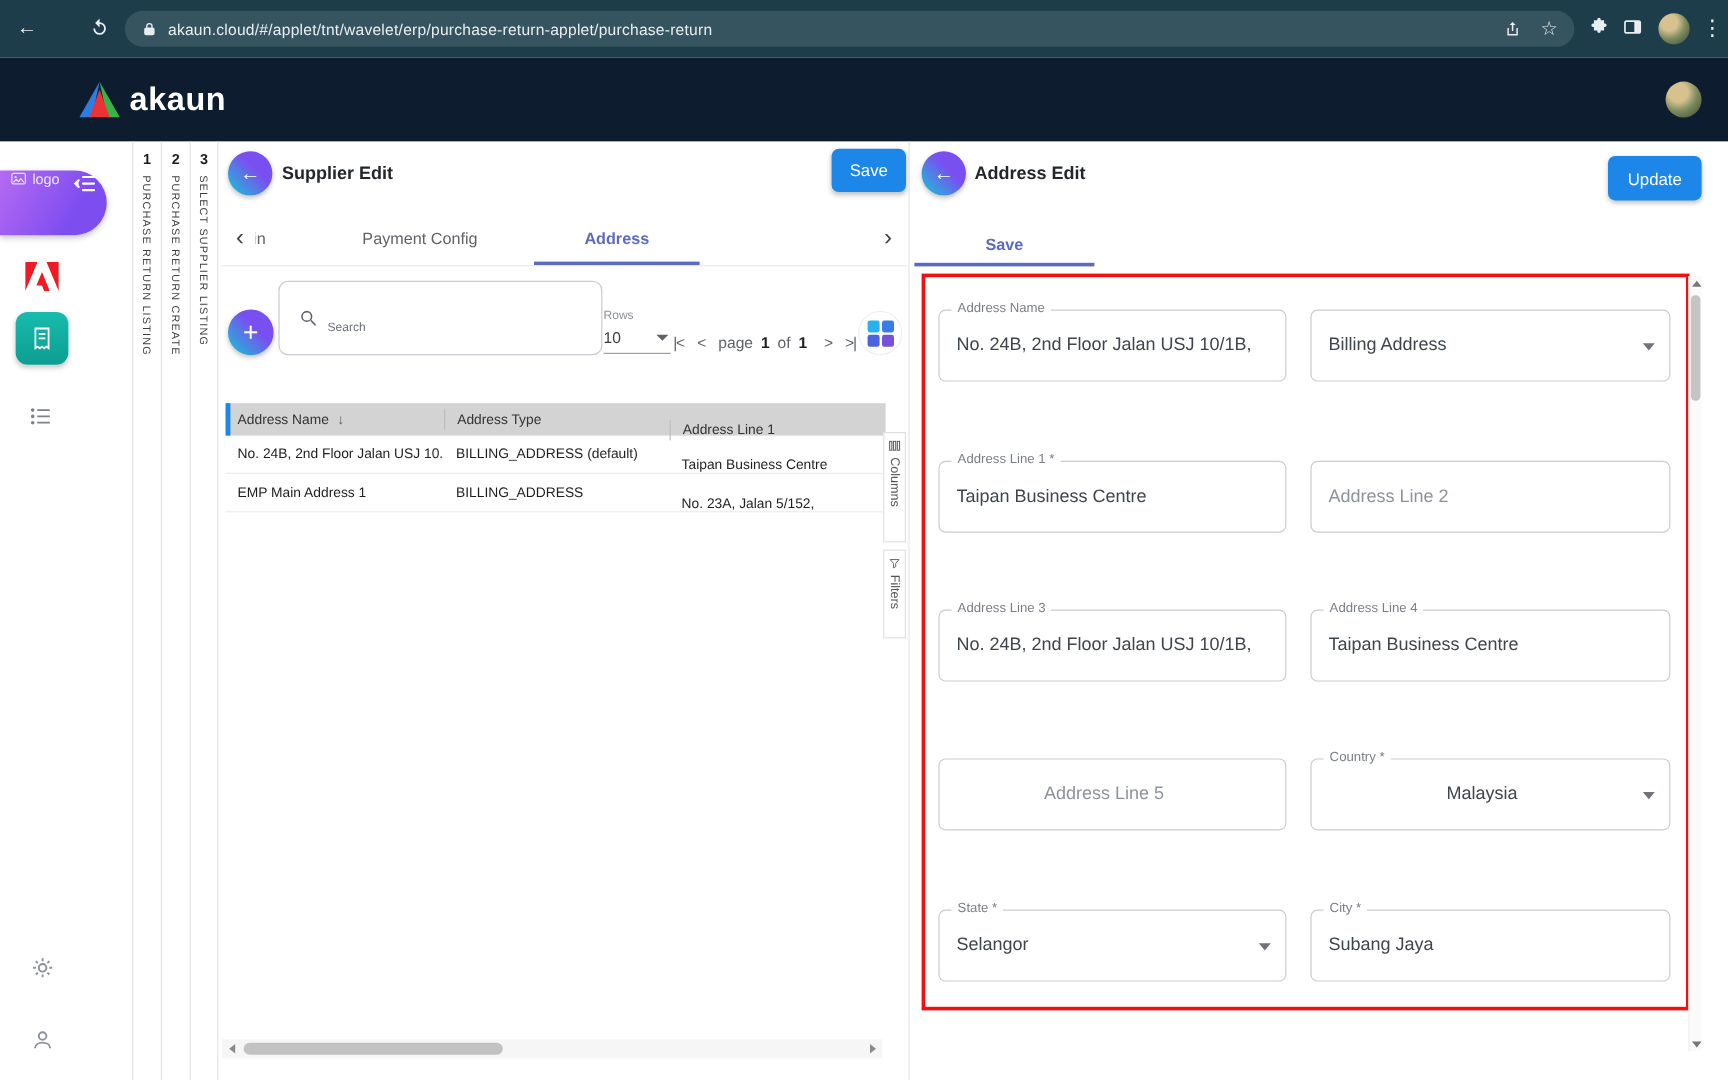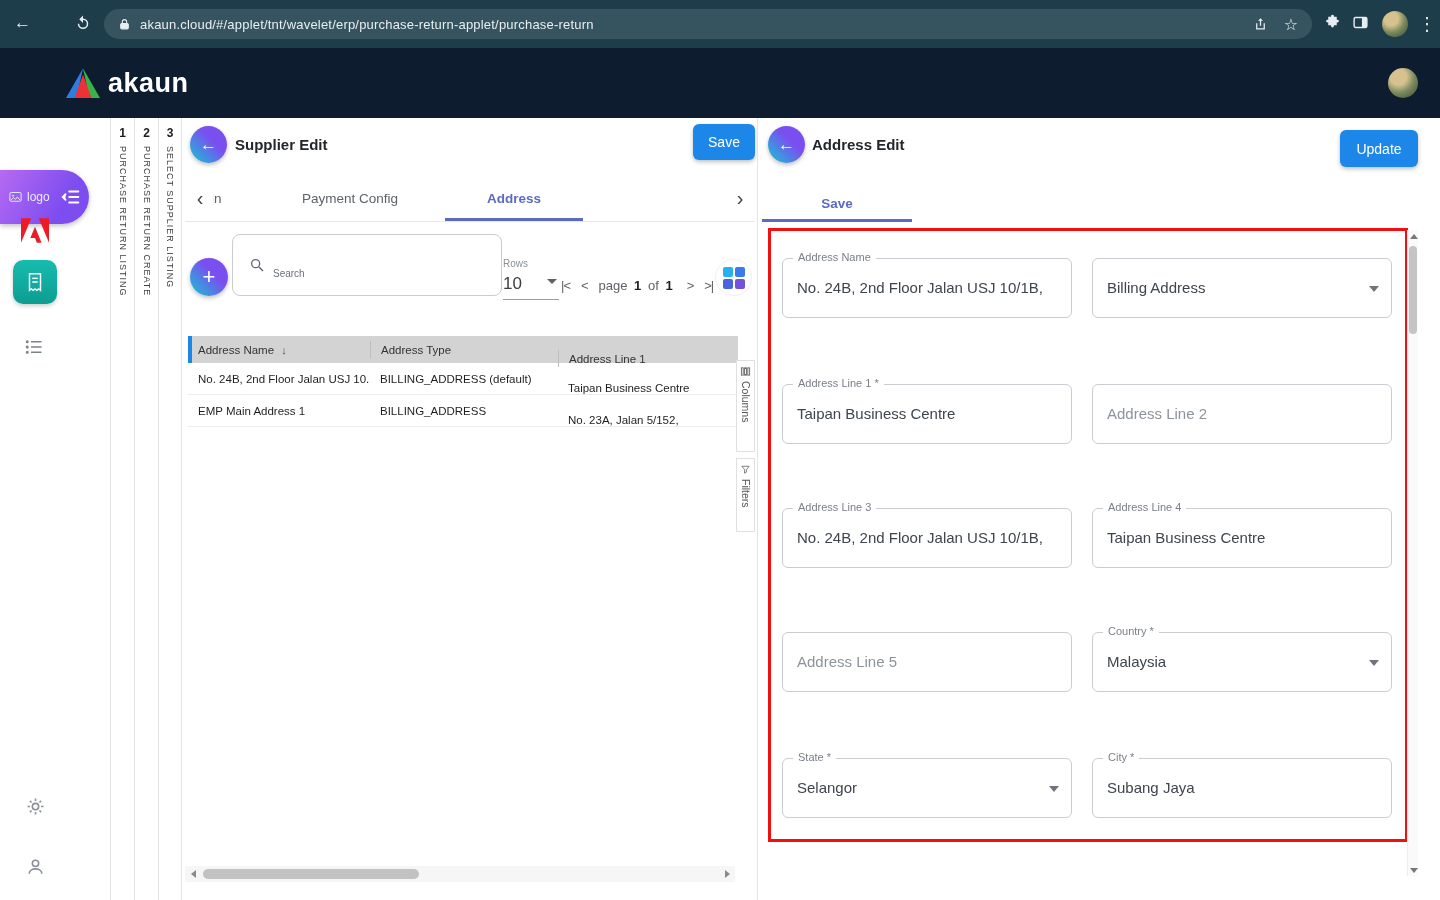--- a/index.html
+++ b/index.html
@@ -18,21 +18,21 @@
   
   #app-header { position:absolute; top:48px; left:0; width:1440px; height:70px; background:#0d1c2e; display:flex; align-items:center; }
   #brand { display:flex; align-items:center; margin-left:66px; gap:8px; }
   #brand .brand-text { color:#fff; font-size:27px; font-weight:bold; letter-spacing:.5px; }
   .avatar { border-radius:50%; background:radial-gradient(circle at 35% 30%, #d6c18f 0 28%, #7b8a5e 55%, #39472f 100%); }
 
   
   #content { position:absolute; top:118px; left:0; width:1440px; height:782px; background:#fff; }
 
   
-  #logo-pill { position:absolute; left:0; top:24px; width:89px; height:54px; border-radius:0 28px 28px 0; background:linear-gradient(120deg,#b66af2 0%,#7d4df0 70%); display:flex; align-items:center; padding-left:8px; gap:4px; box-shadow:0 2px 5px rgba(0,0,0,.25);margin-top:28px; }
+  #logo-pill { position:absolute; left:0; top:24px; width:89px; height:54px; border-radius:0 28px 28px 0; background:linear-gradient(120deg,#b66af2 0%,#7d4df0 70%); display:flex; padding-left:8px; gap:4px; box-shadow:0 2px 5px rgba(0,0,0,.25); }
   #logo-pill .alt { color:#e8ecff; font-size:12px; }
   .side-ico { position:absolute; display:flex; align-items:center; justify-content:center; }
   #invoice-icon { left:13px; top:142px; width:44px; height:44px; border-radius:10px; background:linear-gradient(180deg,#17bcae,#0d9d92); box-shadow:0 2px 4px rgba(0,0,0,.2); }
 
   
   #stepper { position:absolute; left:110px; top:0; height:782px; display:flex; }
   .step { width:24px; border-left:1px solid #e3e3e3; display:flex; flex-direction:column; align-items:center; padding-top:8px; }
   .step:last-child { border-right:1px solid #e3e3e3; }
   .step-num { font-size:12px; font-weight:bold; color:#1d1d1d; }
   .step-label { writing-mode:vertical-rl; font-size:9px; color:#3e3e3e; margin-top:6px; letter-spacing:1px; }
@@ -48,21 +48,21 @@
   #lp-tabs { position:absolute; left:0; top:60px; width:570px; height:44px; border-bottom:1px solid #e8e8e8; overflow:hidden; }
   .tabstrip { display:flex; height:100%; margin-left:-30px; }
   .tab { display:flex; align-items:center; justify-content:center; font-size:13.5px; color:#5f6368; border-bottom:3px solid transparent; cursor:pointer; white-space:nowrap; }
   .tab.t1{width:100px;} .tab.t2{width:190px;} .tab.t3{width:145px;} .tab.t4{width:138px;}
   .tab.active { color:#5c6bc0; border-bottom-color:#5c6bc0; font-weight:bold; }
   .tab-chevron { position:absolute; top:0; width:26px; height:41px; background:#fff; display:flex; align-items:center; justify-content:center; font-size:20px; color:#3c4043; cursor:pointer; }
   #lp-search { position:absolute; left:47px; top:116px; width:270px; height:62px; border:1px solid #c9ccd1; border-radius:8px; display:flex; align-items:center; padding-left:16px; gap:8px; }
   #lp-search input { border:none; outline:none; font-size:10px; color:#a21caf; font-family:inherit; width:180px; background:transparent;margin-top:16px; }
   #lp-search input::placeholder { color:#6a6f78; opacity:1; }
   #lp-rows-label { position:absolute; left:318px; top:140px; font-size:10px; color:#8b9096; }
-  #lp-rows { position:absolute; left:318px; top:156px; width:56px; border-bottom:1px solid #9aa0a6; font-size:17px; color:#3c4043; padding-bottom:5px; cursor:pointer; }
+  #lp-rows { position:absolute; left:318px; top:156px; width:56px; border-bottom:1px solid #9aa0a6; font-size:13px; color:#3c4043; padding-bottom:5px; cursor:pointer; }
   .sel-caret { position:absolute; right:2px; top:5px; width:0; height:0; border-left:5px solid transparent; border-right:5px solid transparent; border-top:5px solid #5f6368; }
   #lp-pagination { position:absolute; left:376px; top:160px; display:flex; align-items:center; gap:11px; font-size:13px; color:#5f6368; }
   #lp-pagination .pg-btn { cursor:pointer; letter-spacing:-1px; }
   #lp-pagination b { color:#1f1f1f; margin:0 3px; }
   #lp-grid-btn { position:absolute; left:530px; top:141px; width:37px; height:37px; border-radius:50%; border:1px solid #eef0f3; display:flex; align-items:center; justify-content:center; cursor:pointer; background:#fff; }
   .grid-glyph { display:grid; grid-template-columns:10px 10px; grid-template-rows:10px 10px; gap:2px; }
   .grid-glyph i { border-radius:2px; }
   .grid-glyph i:nth-child(1){background:#27b2ef;} .grid-glyph i:nth-child(2){background:#3a7bea;}
   .grid-glyph i:nth-child(3){background:#4a64dd;} .grid-glyph i:nth-child(4){background:#7452d9;}
 
@@ -93,21 +93,21 @@
   #right-panel { position:absolute; left:762px; top:0; width:654px; height:782px; }
   #rp-tab { position:absolute; left:0; top:70px; width:150px; height:34px; display:flex; align-items:center; justify-content:center; color:#5c6bc0; font-size:13.5px; font-weight:bold; border-bottom:3px solid #5c6bc0; cursor:pointer; }
   #rp-redbox { position:absolute; left:6px; top:110px; width:640px; height:614px; border:3px solid #f10f0f; pointer-events:none; }
 
   .field { position:absolute; height:60px; border:1px solid #c9ccd1; border-radius:6px; background:#fff; }
   .field .flabel { position:absolute; top:-8px; left:10px; background:#fff; padding:0 5px; font-size:11px; color:#7a7f87; white-space:nowrap; }
   .field .fvalue { display:block; margin:0 28px 0 14px; line-height:57px; font-size:15px; color:#3f454d; white-space:nowrap; overflow:hidden; }
   .field .fvalue.placeholder { color:#8d939b; }
   .field .caret { position:absolute; right:12px; top:27px; width:0; height:0; border-left:5px solid transparent; border-right:5px solid transparent; border-top:6px solid #6f747c; }
   .fc1 { left:20px; width:290px; } .fc2 { left:330px; width:300px; }
-  .fr1{top:140px;} .fr2{top:266px;} .fr3{top:390px;} .fr4{top:514px;} .fr5{top:640px;}
+  .fr1{top:140px;} .fr2{top:266px;} .fr3{top:390px;} .fr4{top:514px;text-align:center;} .fr5{top:640px;}
 
   
   #v-scrollbar { position:absolute; left:1407px; top:112px; width:11px; height:646px; background:#fafafa; border-left:1px solid #eee; }
   .vs-arrow { position:absolute; left:0; width:11px; height:12px; display:flex; align-items:center; justify-content:center; cursor:pointer; }
   .tri-u { width:0;height:0;border-left:4px solid transparent;border-right:4px solid transparent;border-bottom:5px solid #777; }
   .tri-d { width:0;height:0;border-left:4px solid transparent;border-right:4px solid transparent;border-top:5px solid #777; }
   #v-thumb { position:absolute; left:1px; top:16px; width:8px; height:88px; background:#c4c4c4; border-radius:4px; cursor:pointer; }
 </style>
 </head>
 <body>

